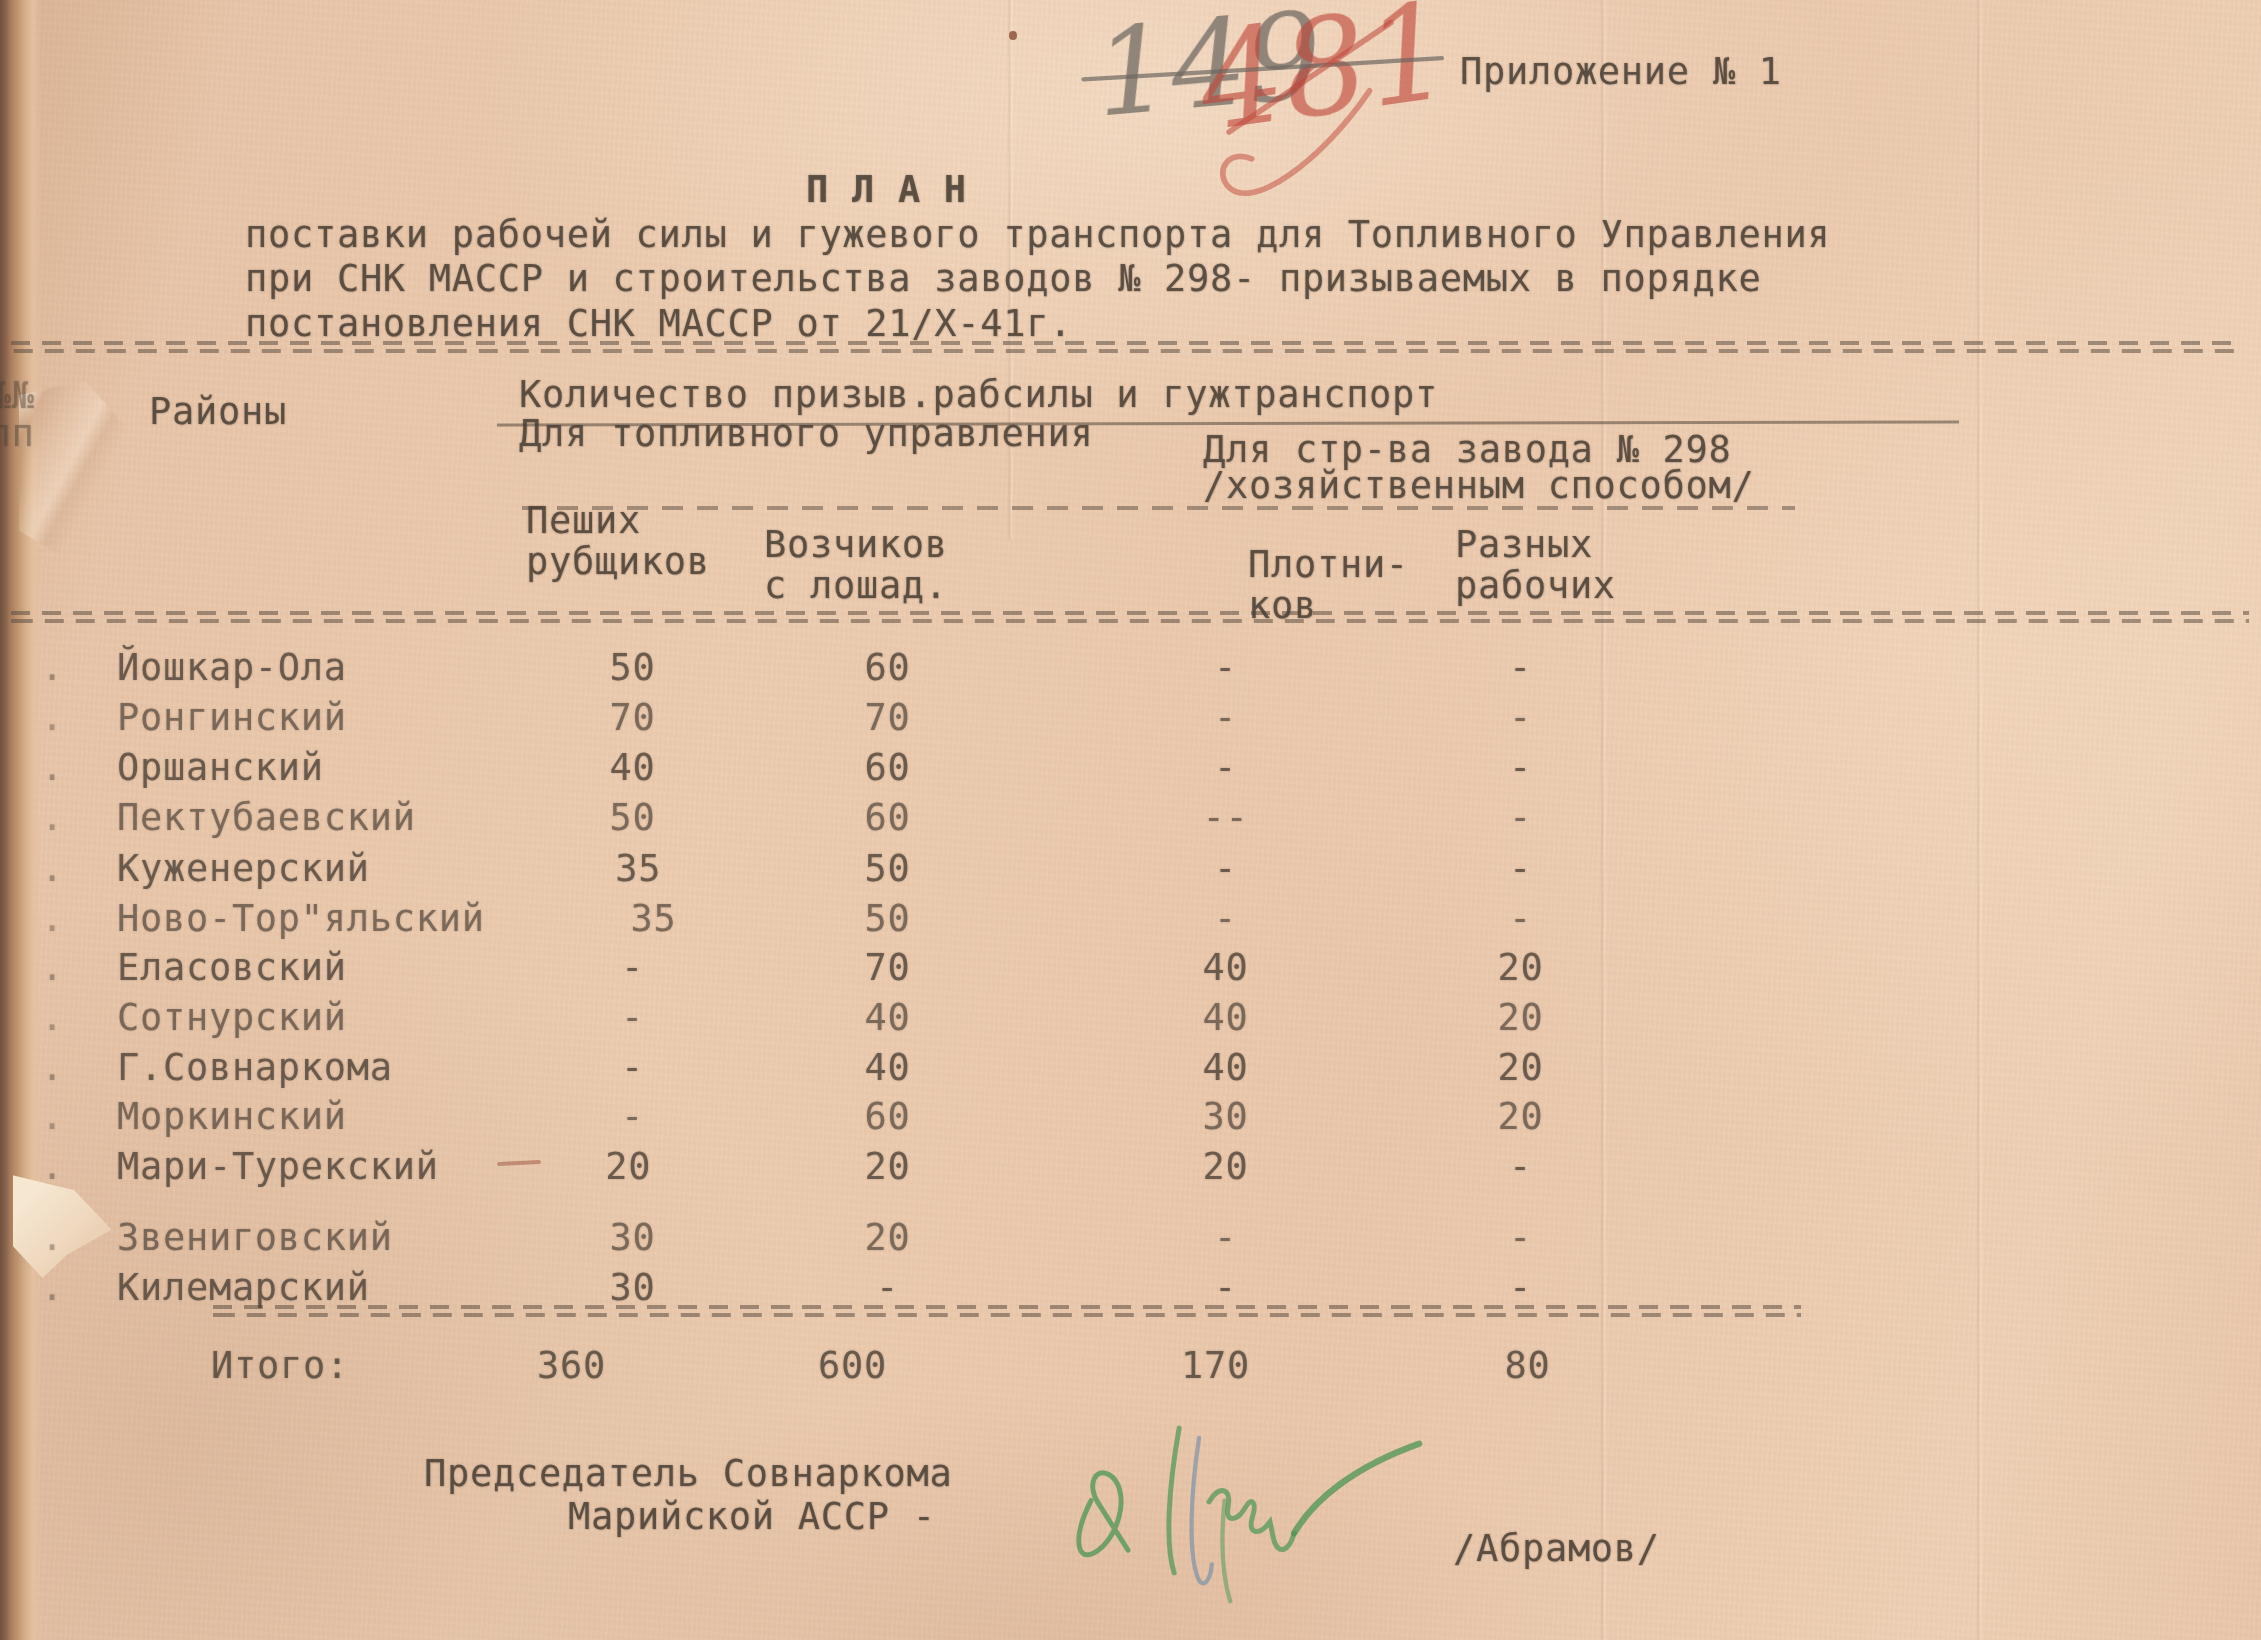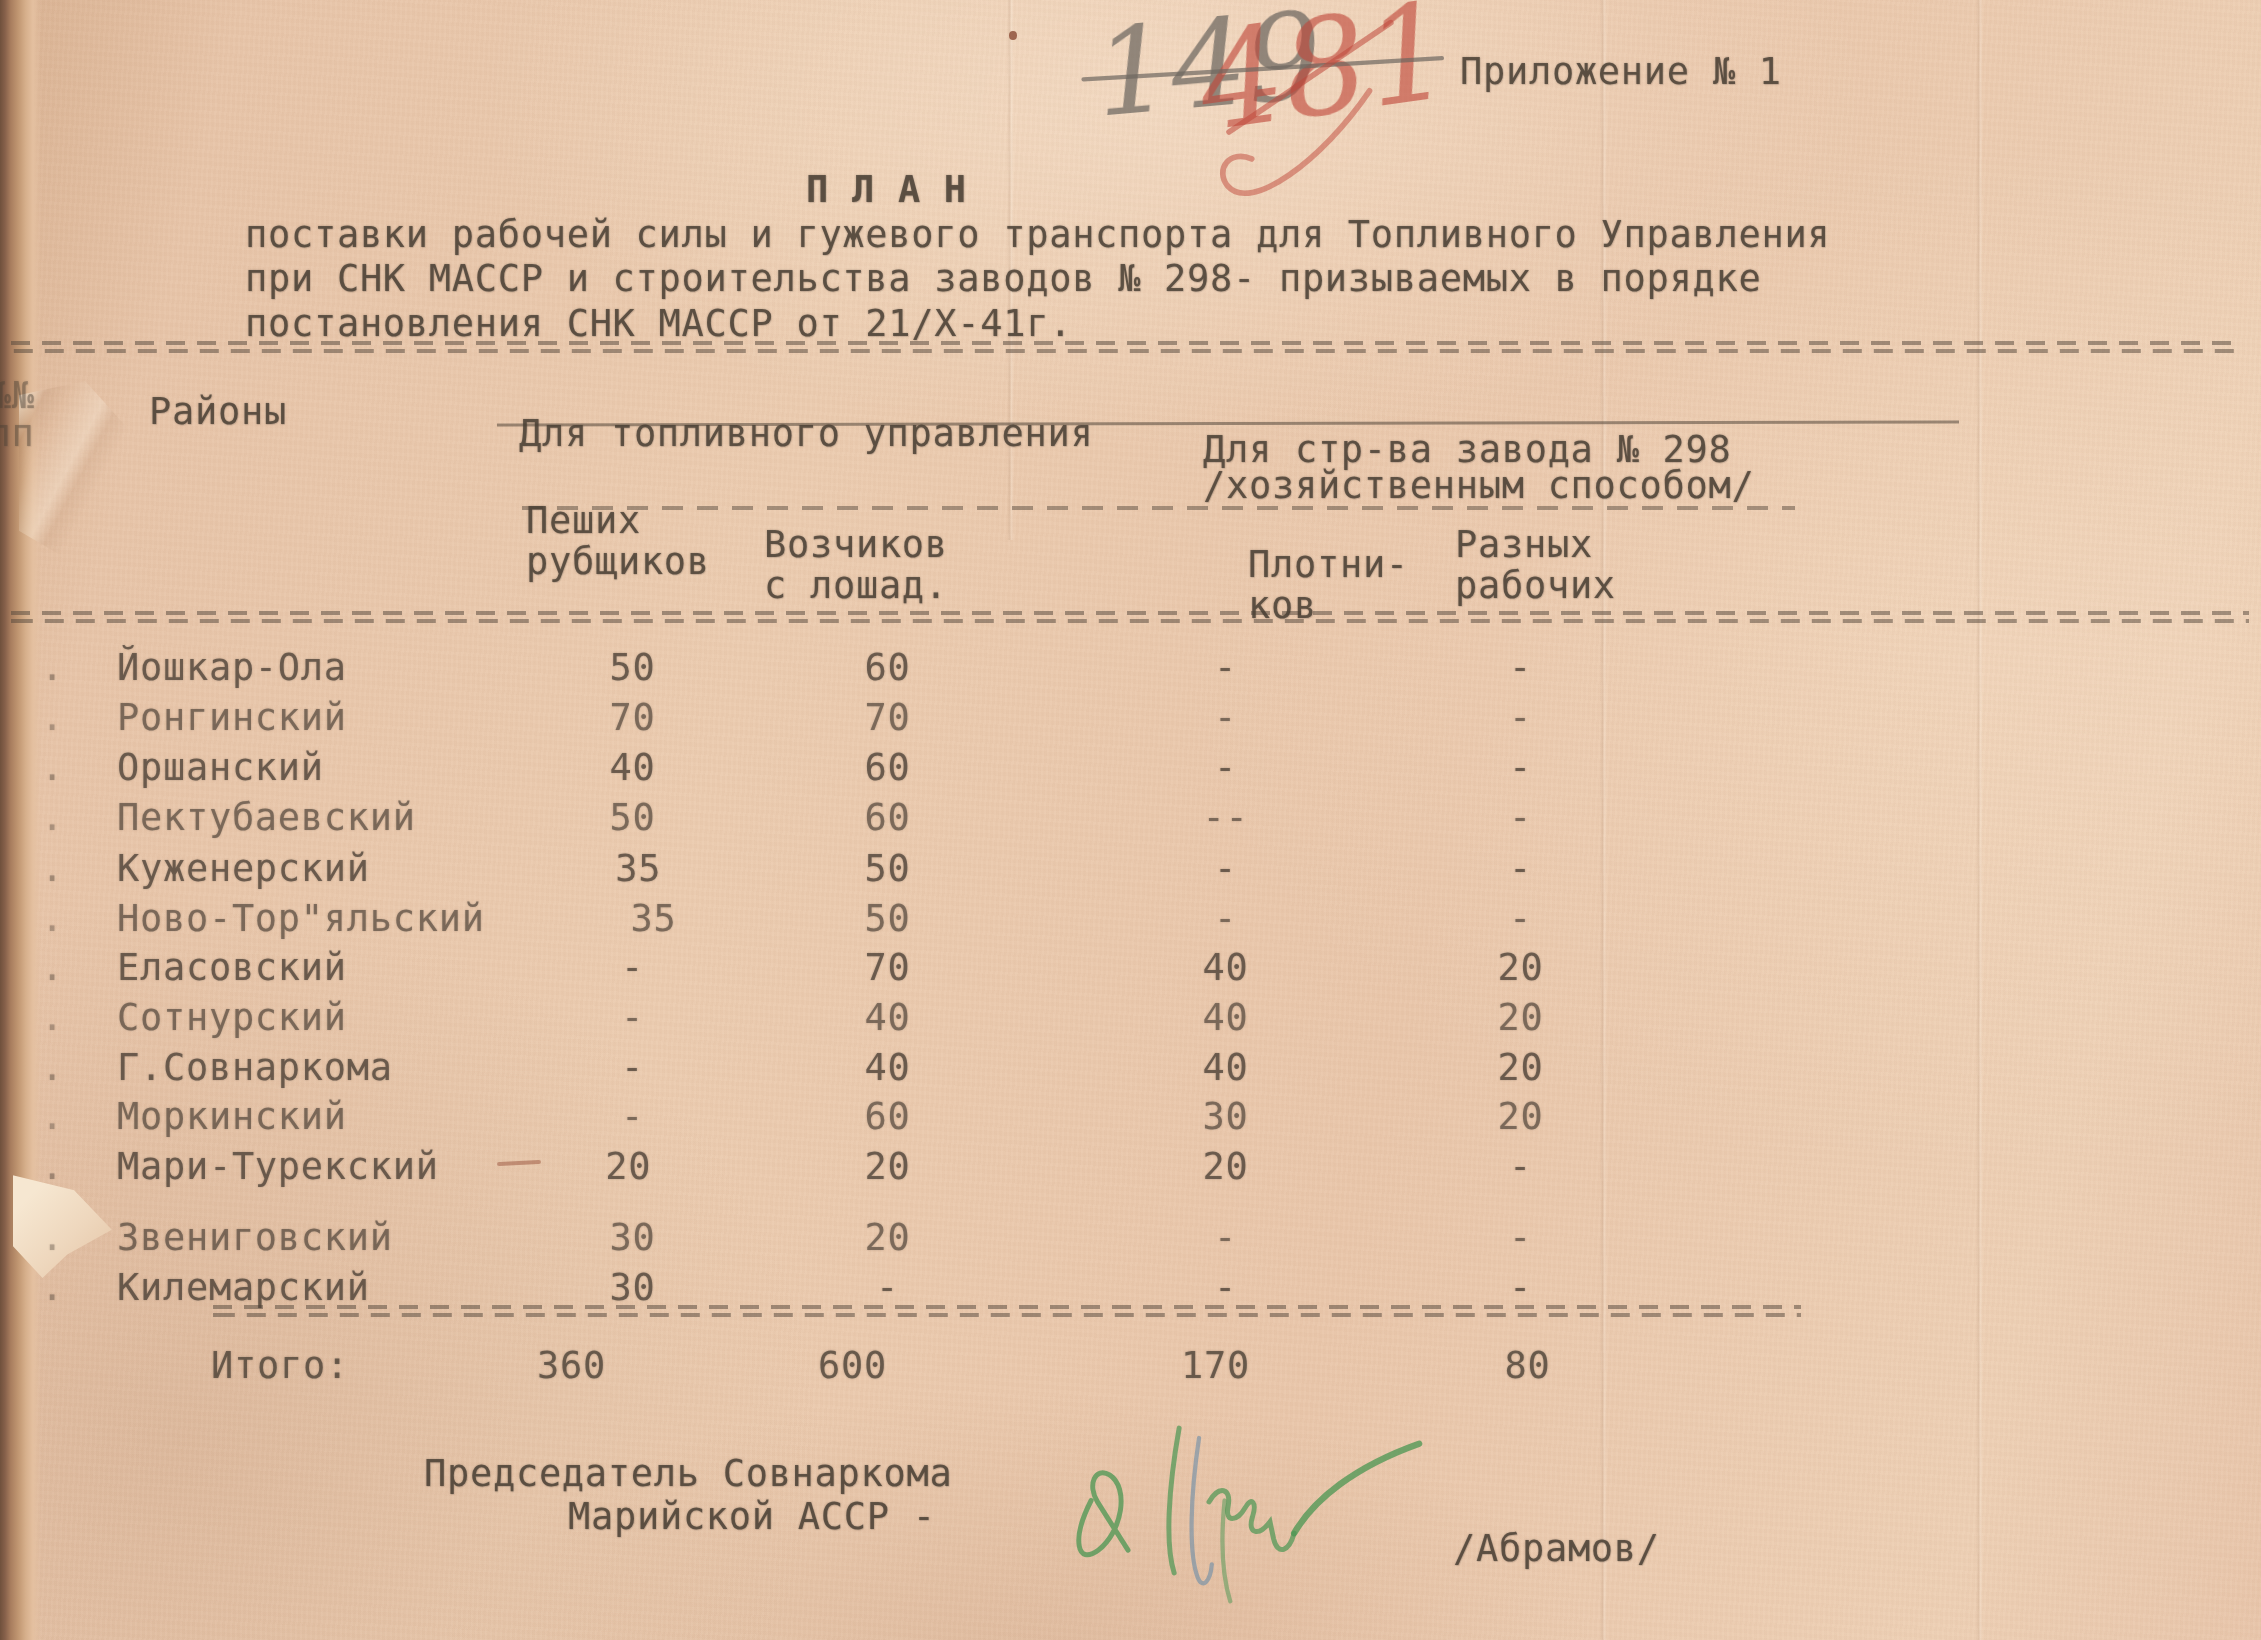--- a/index.html
+++ b/index.html
@@ -120,20 +120,21 @@
 
   <div class="sepEq" style="left:10.7px;top:340px;width:2231px;"></div>
   <div class="uline" style="left:497px;top:422px;width:1462px;"></div>
   <div class="sepDash" style="left:522px;top:506px;width:1273px;"></div>
   <div class="sepEq" style="left:10.7px;top:610px;width:2238px;"></div>
   <div class="sepEq" style="left:213px;top:1304px;width:1588px;"></div>
 
   <div class="typed frag" style="left:-11.4px;top:375px;">№№</div>
   <div class="typed frag" style="left:-11.4px;top:413px;">пп</div>
   <div class="typed" style="left:149px;top:391px;">Районы</div>
+  <div class="typed" style="left:519px;top:374px;">Количество призыв.рабсилы и гужтранспорт</div>
   <div class="typed" style="left:519px;top:413px;">Для топливного управления</div>
   <div class="typed" style="left:1203px;top:429px;">Для стр-ва завода № 298</div>
   <div class="typed" style="left:1203px;top:465px;">/хозяйственным способом/</div>
   <div class="typed" style="left:526px;top:500px;">Пеших
 рубщиков</div>
   <div class="typed" style="left:764px;top:524px;">Возчиков
 с лошад.</div>
   <div class="typed" style="left:1202px;top:544px;margin-left:46px;">Плотни-
 ков</div>
   <div class="typed" style="left:1455px;top:524px;">Разных

